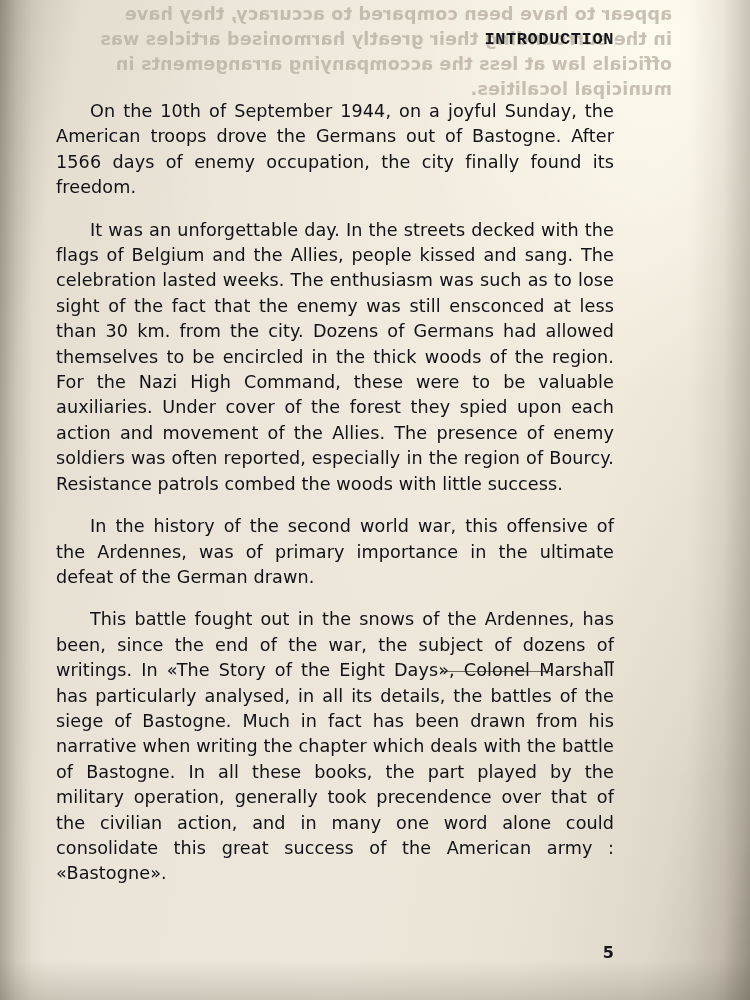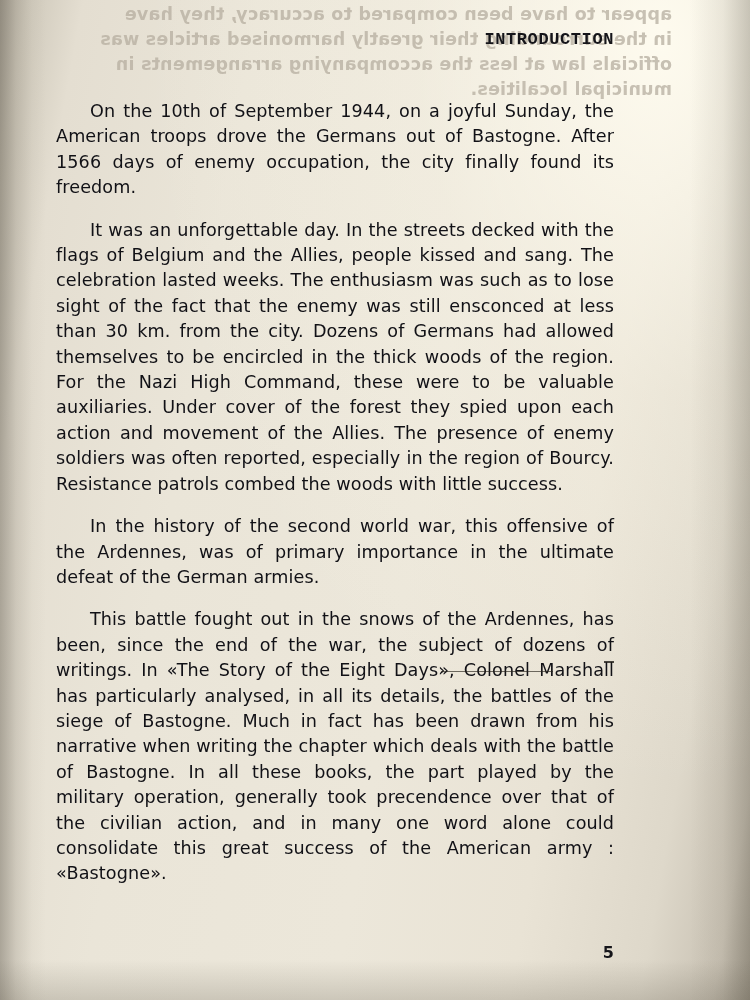--- a/index.html
+++ b/index.html
@@ -131,21 +131,21 @@
 in the surrounding their greatly harmonised articles was
 officials law at less the accompanying arrangements in
 municipal localities.</div>
 
   <div id="content">
     <h1 id="heading">INTRODUCTION</h1>
 
     <div class="body-text">
       <p>On the 10th of September 1944, on a joyful Sunday, the American troops drove the Germans out of Bastogne. After 1566 days of enemy occupation, the city finally found its freedom.</p>
       <p>It was an unforgettable day. In the streets decked with the flags of Belgium and the Allies, people kissed and sang. The celebration lasted weeks. The enthusiasm was such as to lose sight of the fact that the enemy was still ensconced at less than 30 km. from the city. Dozens of Germans had allowed themselves to be encircled in the thick woods of the region. For the Nazi High Command, these were to be valuable auxiliaries. Under cover of the forest they spied upon each action and movement of the Allies. The presence of enemy soldiers was often reported, especially in the region of Bourcy. Resistance patrols combed the woods with little success.</p>
-      <p>In the history of the second world war, this offensive of the Ardennes, was of primary importance in the ultimate defeat of the German armies.</p>
+      <p>In the history of the second world war, this offensive of the Ardennes, was of primary importance in the ultimate defeat of the German drawn.</p>
       <p>This battle fought out in the snows of the Ardennes, has been, since the end of the war, the subject of dozens of writings. In «The Story of the Eight Days», Colonel Marshall has particularly analysed, in all its details, the battles of the siege of Bastogne. Much in fact has been drawn from his narrative when writing the chapter which deals with the battle of Bastogne. In all these books, the part played by the military operation, generally took precendence over that of the civilian action, and in many one word alone could consolidate this great success of the American army : «Bastogne».</p>
 
     </div>
   </div>
 
   <div class="mark" id="mark-underline"></div>
   <div class="mark" id="mark-dash"></div>
 
   <div id="folio">5</div>
 

